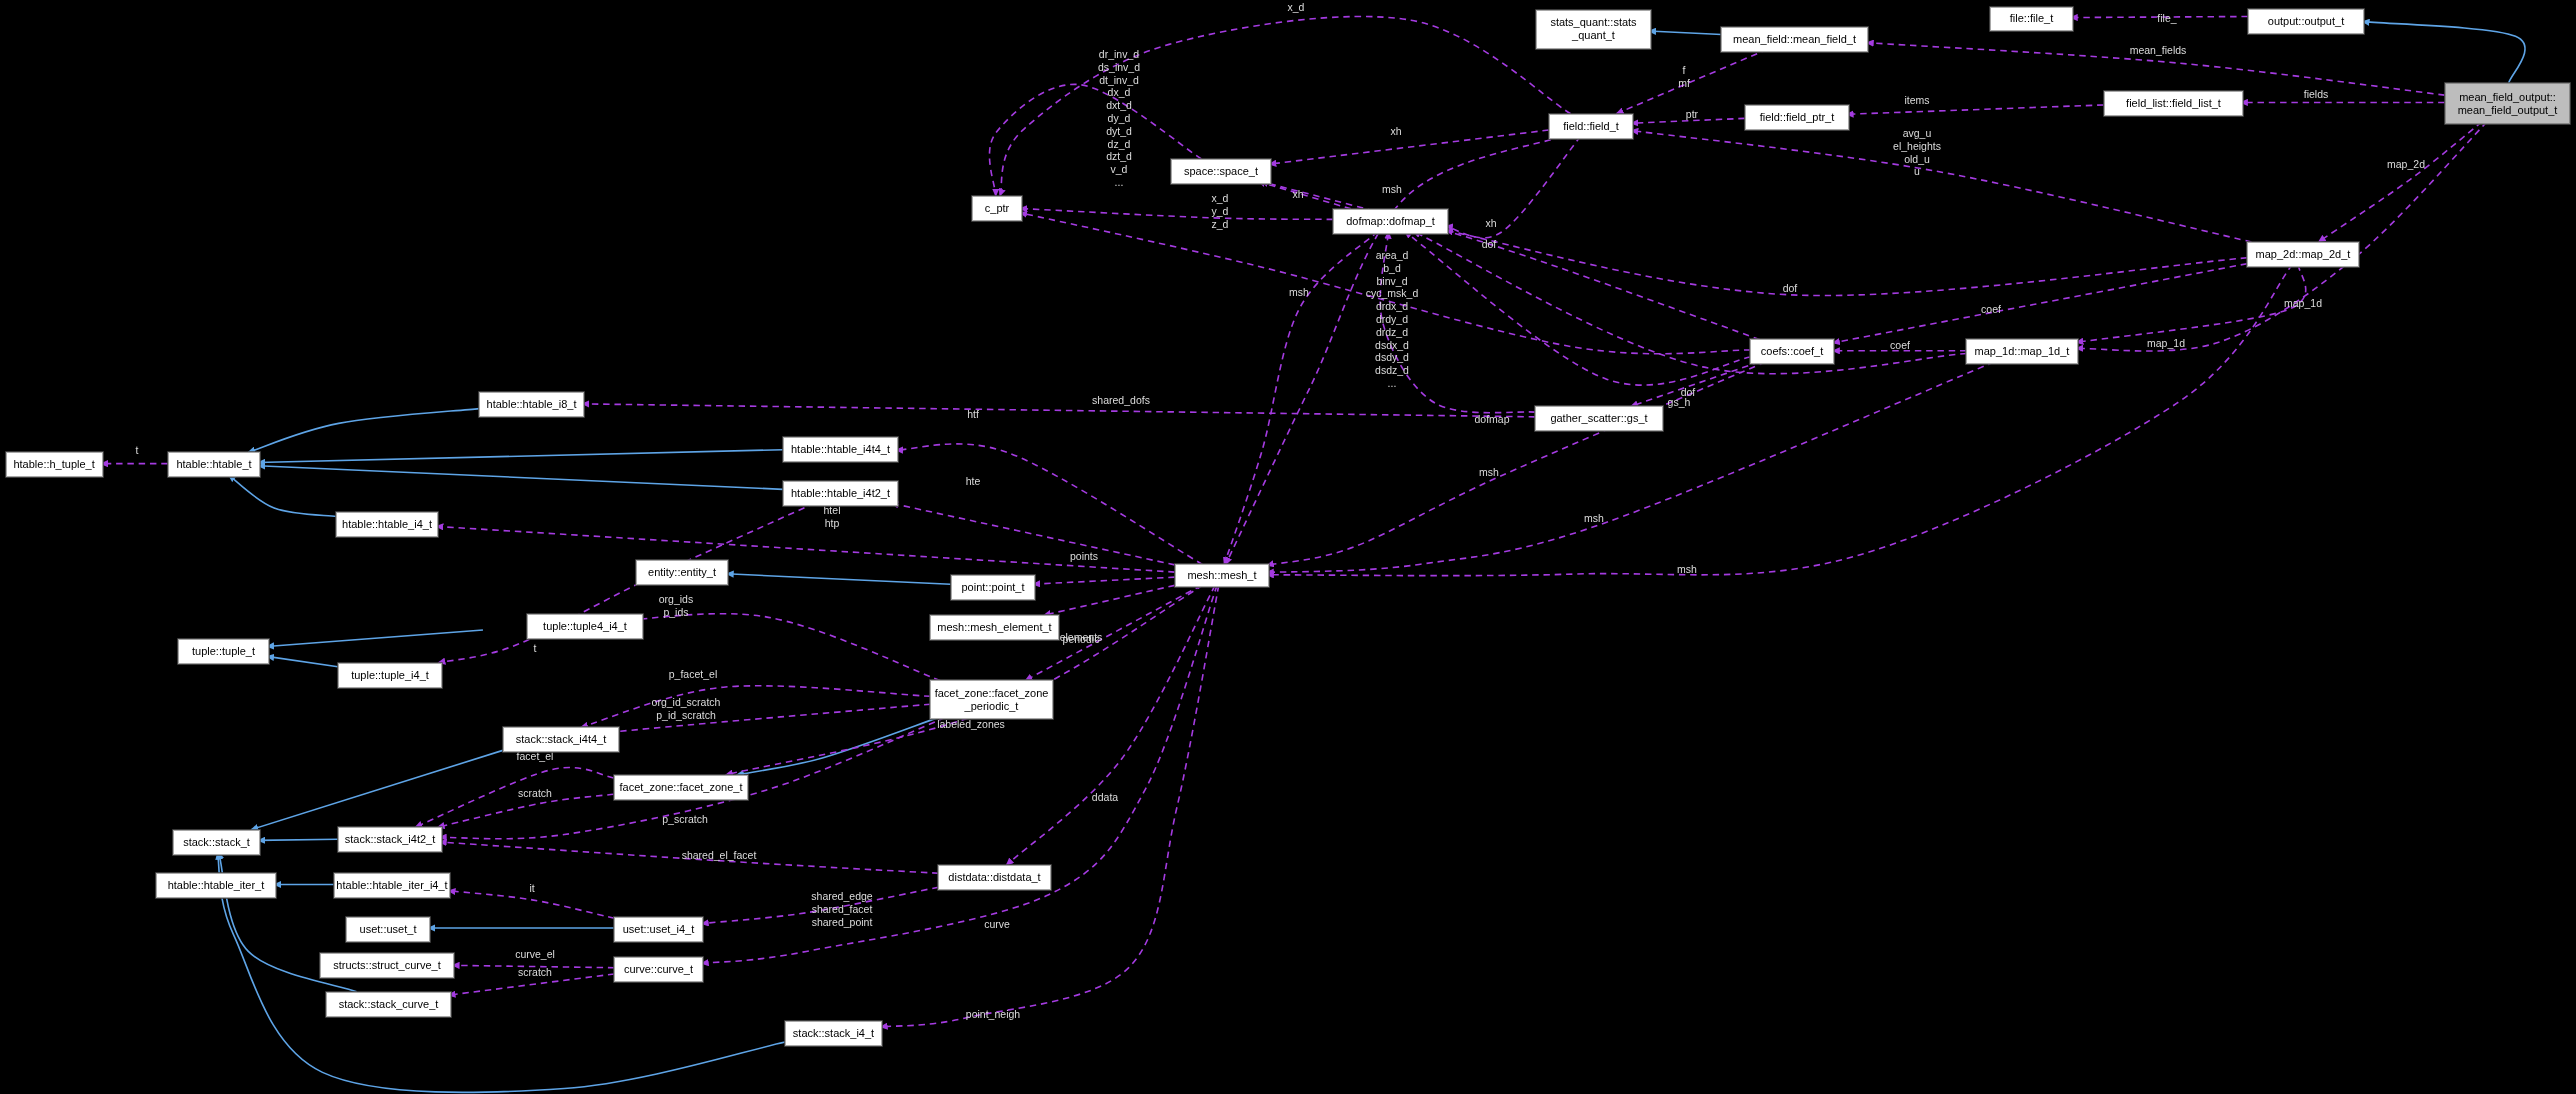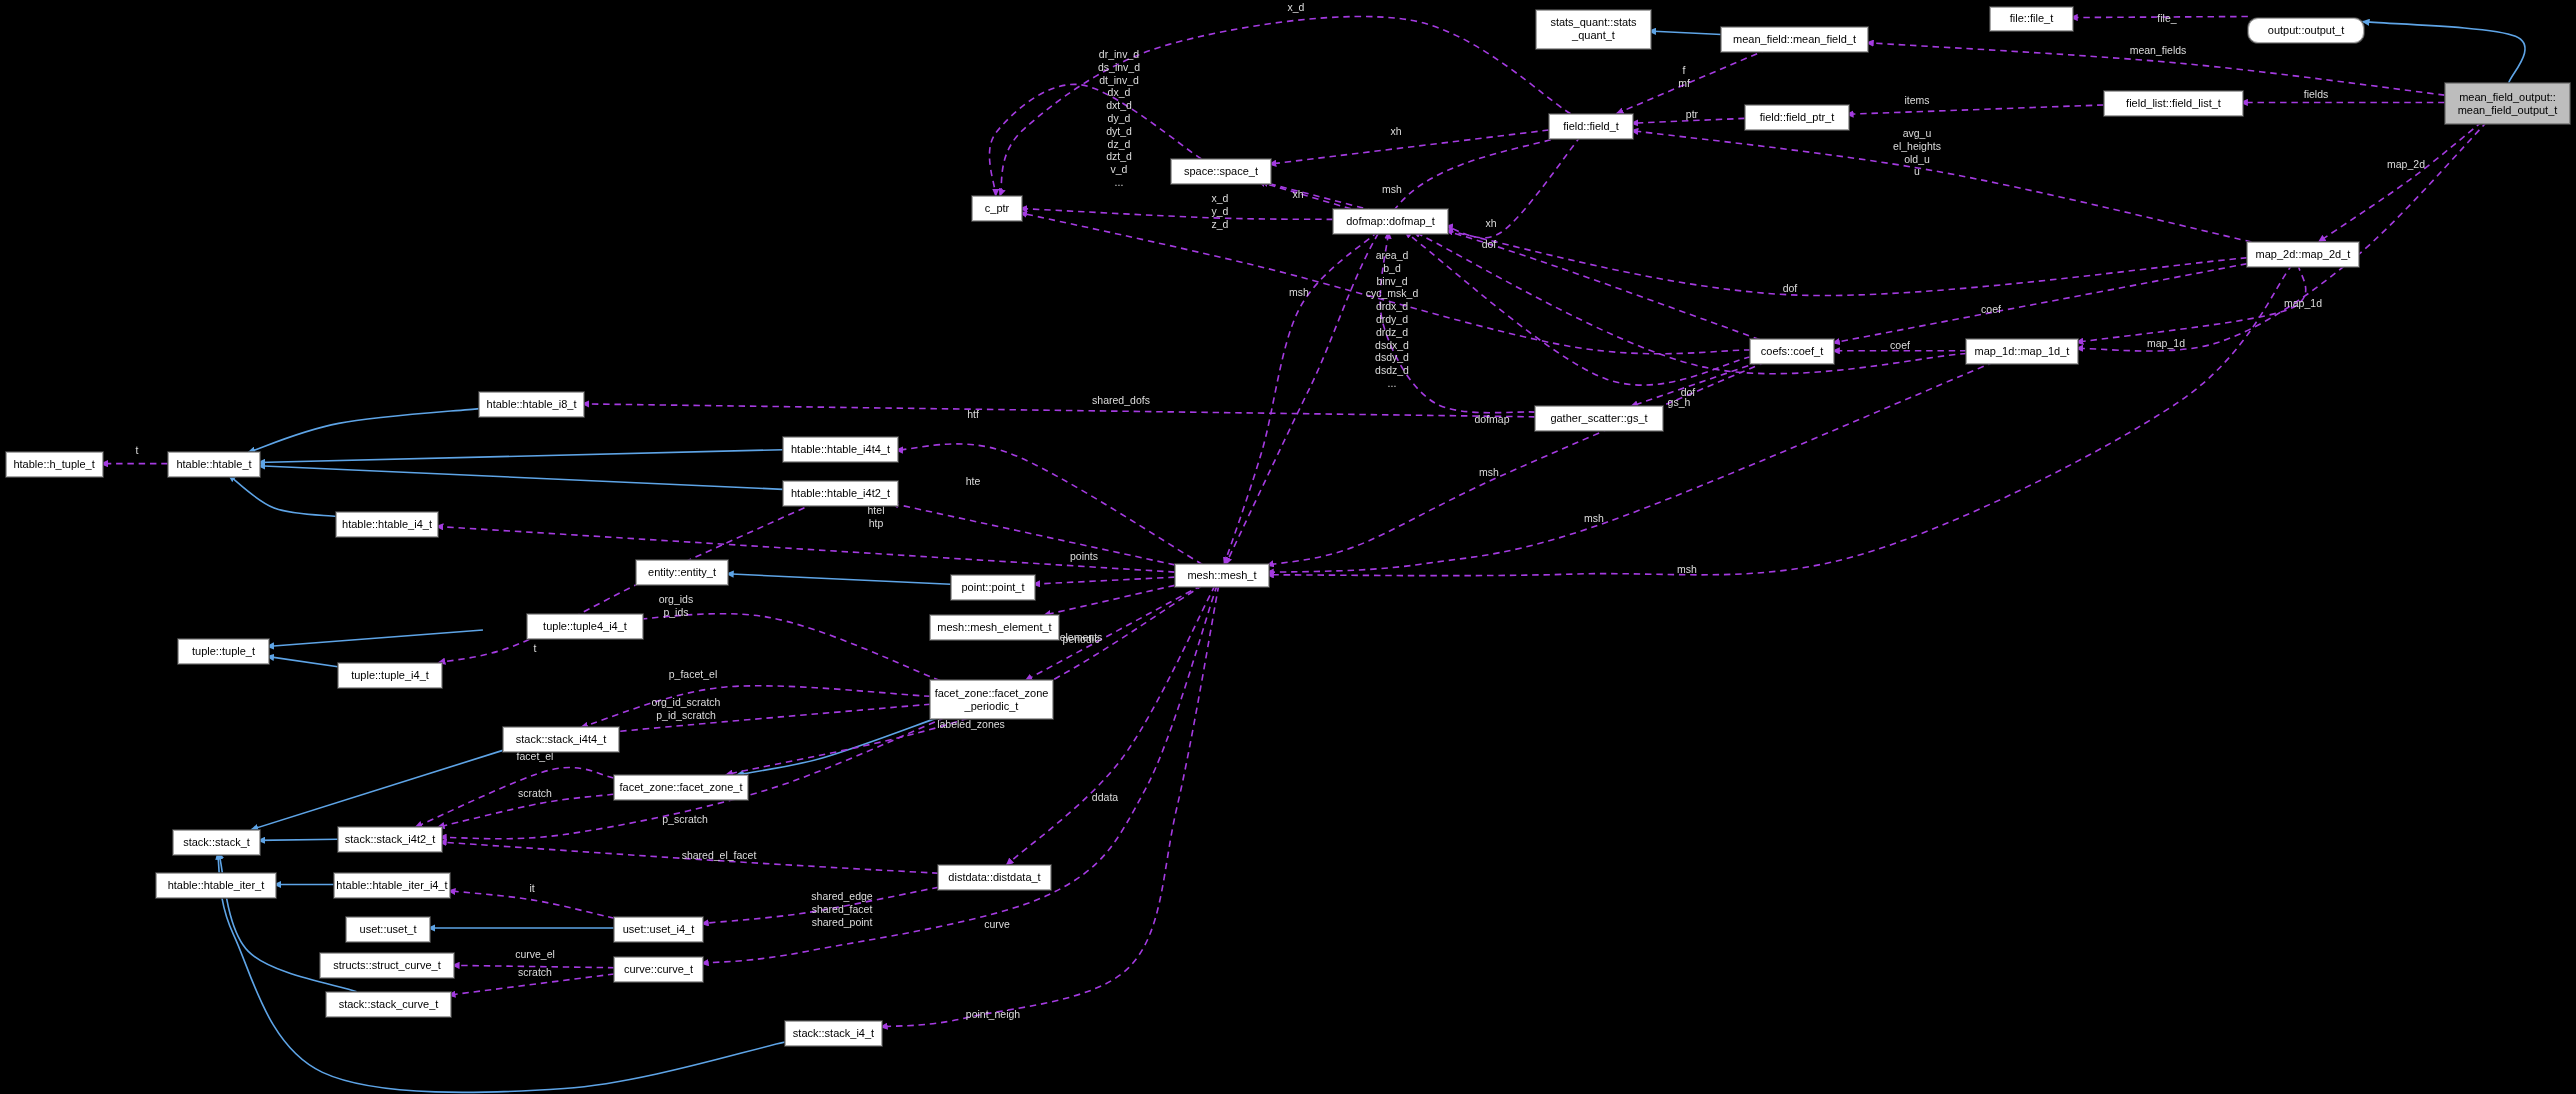--- a/index.html
+++ b/index.html
@@ -99,21 +99,21 @@
         <path d="M208,575 L125,575" class="edge-d" marker-end="url(#arr-d)"></path>
         <path d="M1010.3272727272728,624 C975.2727272727273,640 861.7212121212121,690.6666666666666 800,720 C738.2787878787879,749.3333333333334 682.7592592592592,783 640,800 C597.2407407407408,817 559.5370370370371,818.3333333333334 543.4444444444445,822" class="edge-d" marker-end="url(#arr-d)"></path>
         <path d="M1166.0882352941176,844 C1130.0735294117646,830.8333333333334 1020.8480392156863,776.7982142857143 950,765 C879.1519607843137,753.2017857142857 775.8333333333334,771.8422619047619 741,773.2107142857143" class="edge-d" marker-end="url(#arr-d)"></path>
       </g>
   </svg>
   <div id="nodes">
       <div class="node" style="left: 1536px; top: 9.7px; width: 113px; height: 37px;">stats_quant::stats
 _quant_t</div>
       <div class="node" style="left: 1721px; top: 27px; width: 145px; height: 22.6px;">mean_field::mean_field_t</div>
       <div class="node" style="left: 1990px; top: 6.5px; width: 81px; height: 22.6px;">file::file_t</div>
-      <div class="node" style="left: 2248px; top: 18px; width: 114px; height: 22.6px; border-radius: 10px;">output::output_t</div>
+      <div class="node" style="left: 2248px; top: 9px; width: 114px; height: 22.6px;">output::output_t</div>
       <div class="node" style="left: 1549px; top: 114px; width: 82px; height: 22.6px;">field::field_t</div>
       <div class="node" style="left: 1745px; top: 105px; width: 102px; height: 22.6px;">field::field_ptr_t</div>
       <div class="node" style="left: 2104px; top: 91px; width: 137px; height: 22.6px;">field_list::field_list_t</div>
       <div class="node hl" style="left: 2445px; top: 83px; width: 123px; height: 39px;">mean_field_output::
 mean_field_output_t</div>
       <div class="node" style="left: 1171px; top: 159px; width: 98px; height: 22.6px;">space::space_t</div>
       <div class="node" style="left: 972px; top: 196px; width: 48px; height: 22.6px;">c_ptr</div>
       <div class="node" style="left: 1333px; top: 209px; width: 113px; height: 22.6px;">dofmap::dofmap_t</div>
       <div class="node" style="left: 2247px; top: 242px; width: 110px; height: 22.6px;">map_2d::map_2d_t</div>
       <div class="node" style="left: 1750px; top: 339px; width: 82px; height: 22.6px;">coefs::coef_t</div>
@@ -201,21 +201,21 @@
 drdx_d
 drdy_d
 drdz_d
 dsdx_d
 dsdy_d
 dsdz_d
 ...</div>
       <div class="elabel" style="left: 1121px; top: 400px;">shared_dofs</div>
       <div class="elabel" style="left: 973px; top: 414px;">htf</div>
       <div class="elabel" style="left: 973px; top: 481px;">hte</div>
-      <div class="elabel" style="left: 832px; top: 517px; margin-left: 44px;">htel
+      <div class="elabel" style="left: 832px; top: 517px;">htel
 htp</div>
       <div class="elabel" style="left: 1084px; top: 556px;">points</div>
       <div class="elabel" style="left: 1081px; top: 594px; margin-top: 43px;">elements</div>
       <div class="elabel" style="left: 1081px; top: 639px;">periodic</div>
       <div class="elabel" style="left: 971px; top: 724px;">labeled_zones</div>
       <div class="elabel" style="left: 1105px; top: 797px;">ddata</div>
       <div class="elabel" style="left: 997px; top: 924px;">curve</div>
       <div class="elabel" style="left: 993px; top: 1014px;">point_neigh</div>
       <div class="elabel" style="left: 686px; top: 674px; padding-left: 14px;">p_facet_el</div>
       <div class="elabel" style="left: 686px; top: 709px;">org_id_scratch

